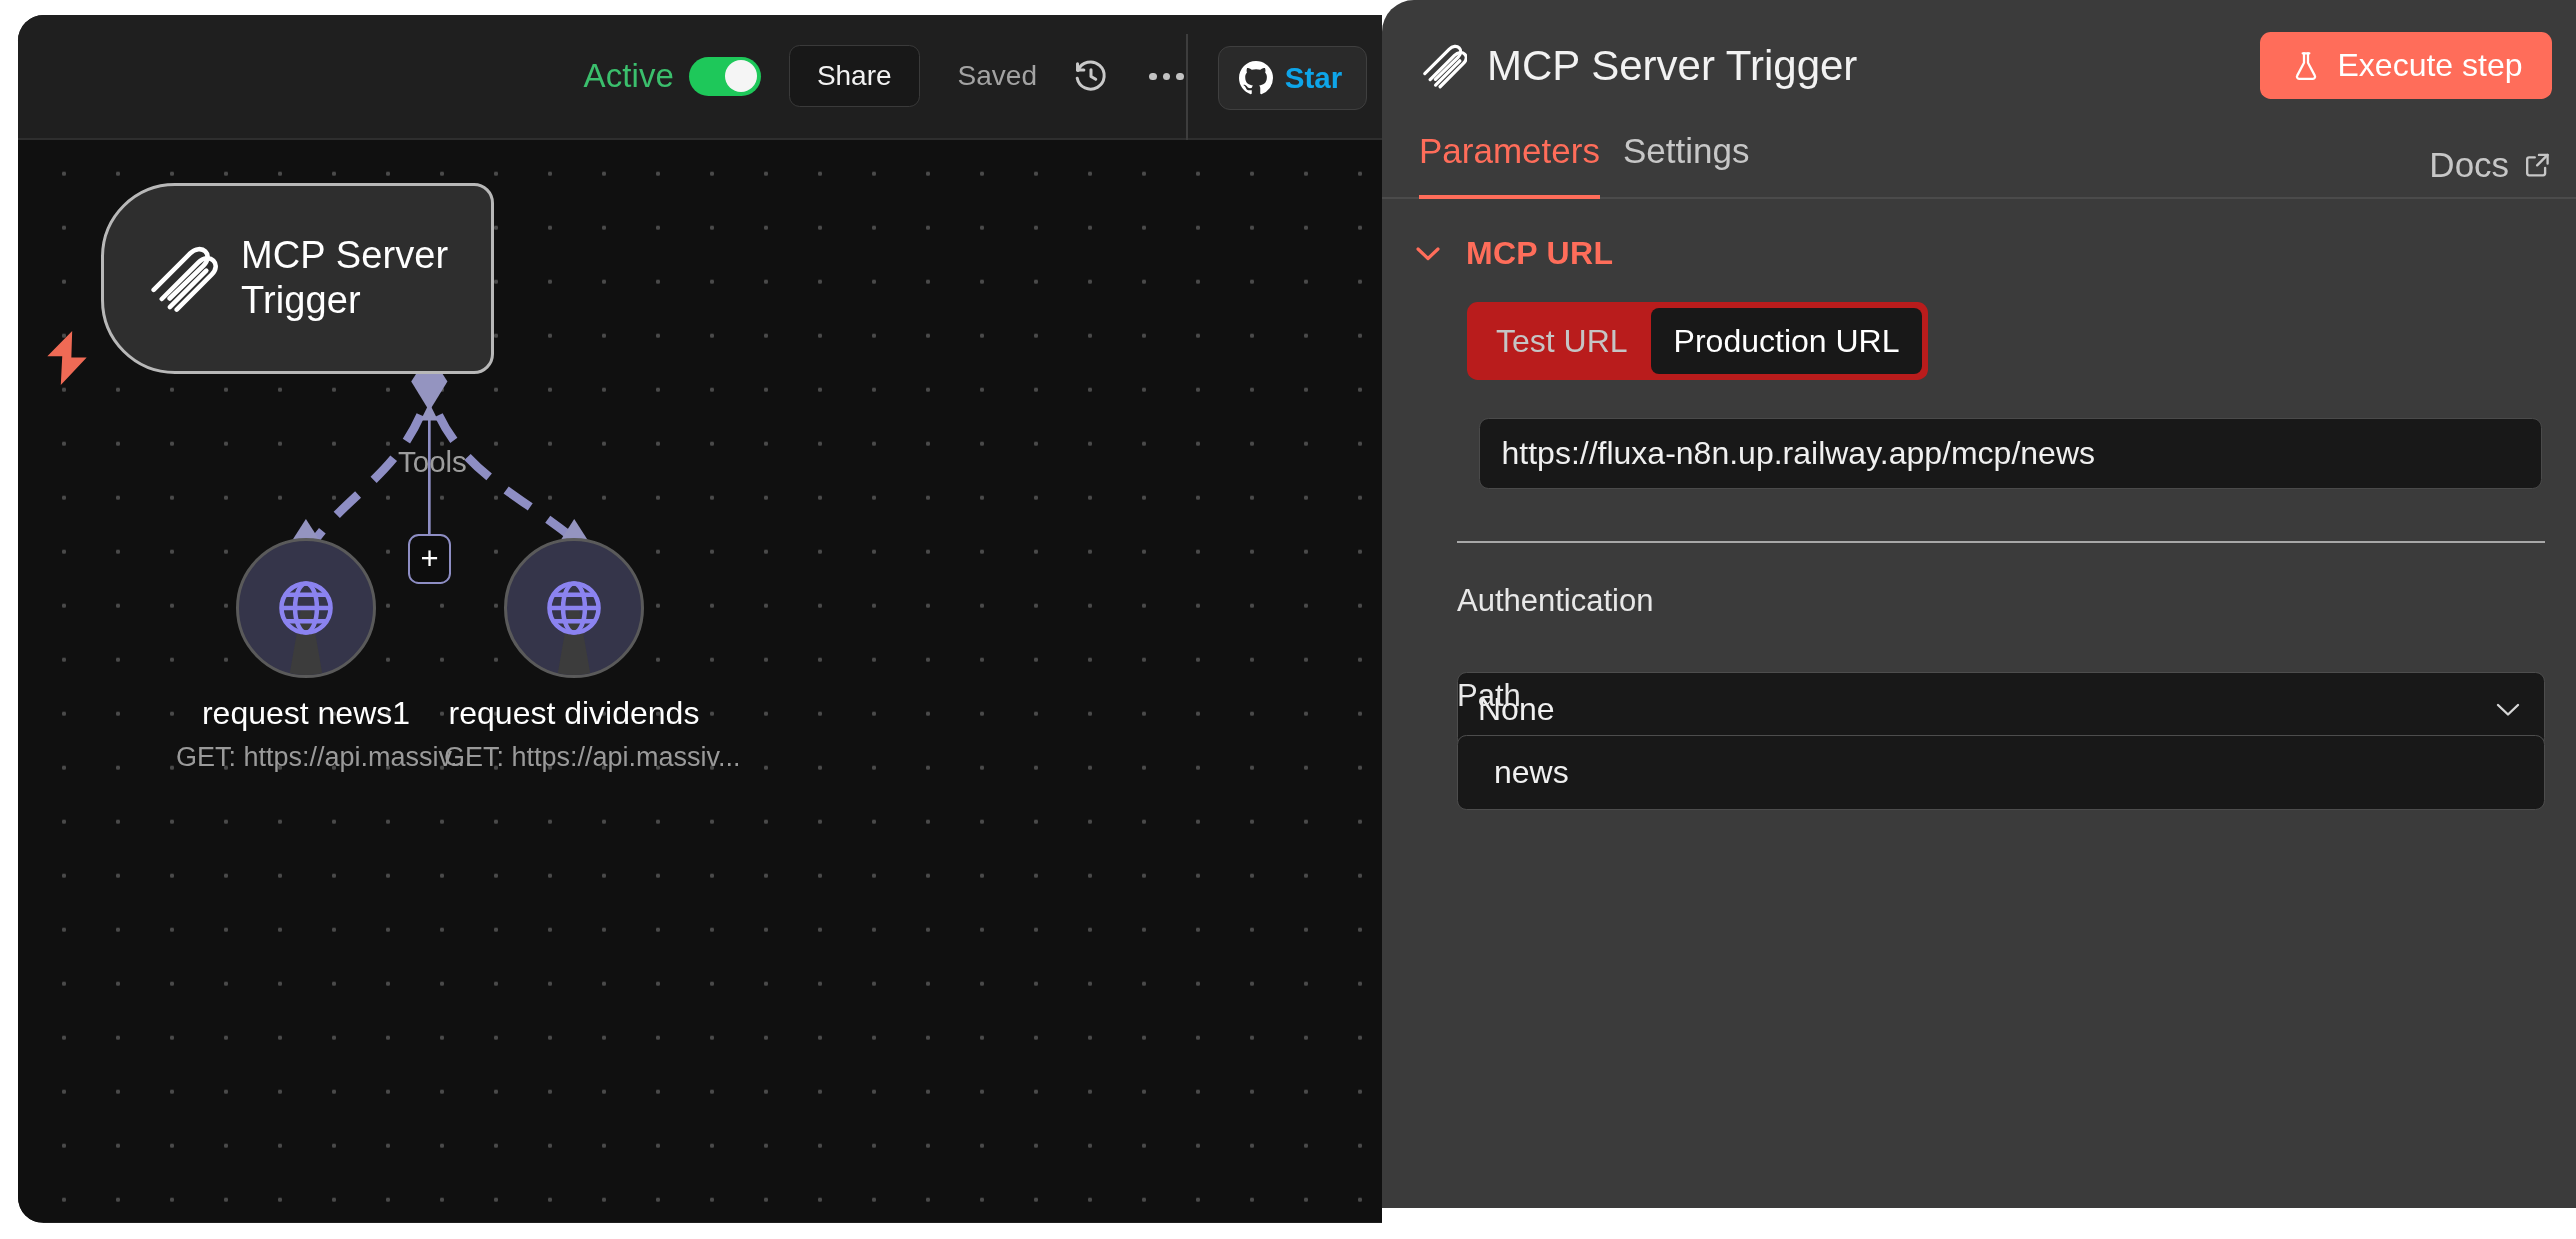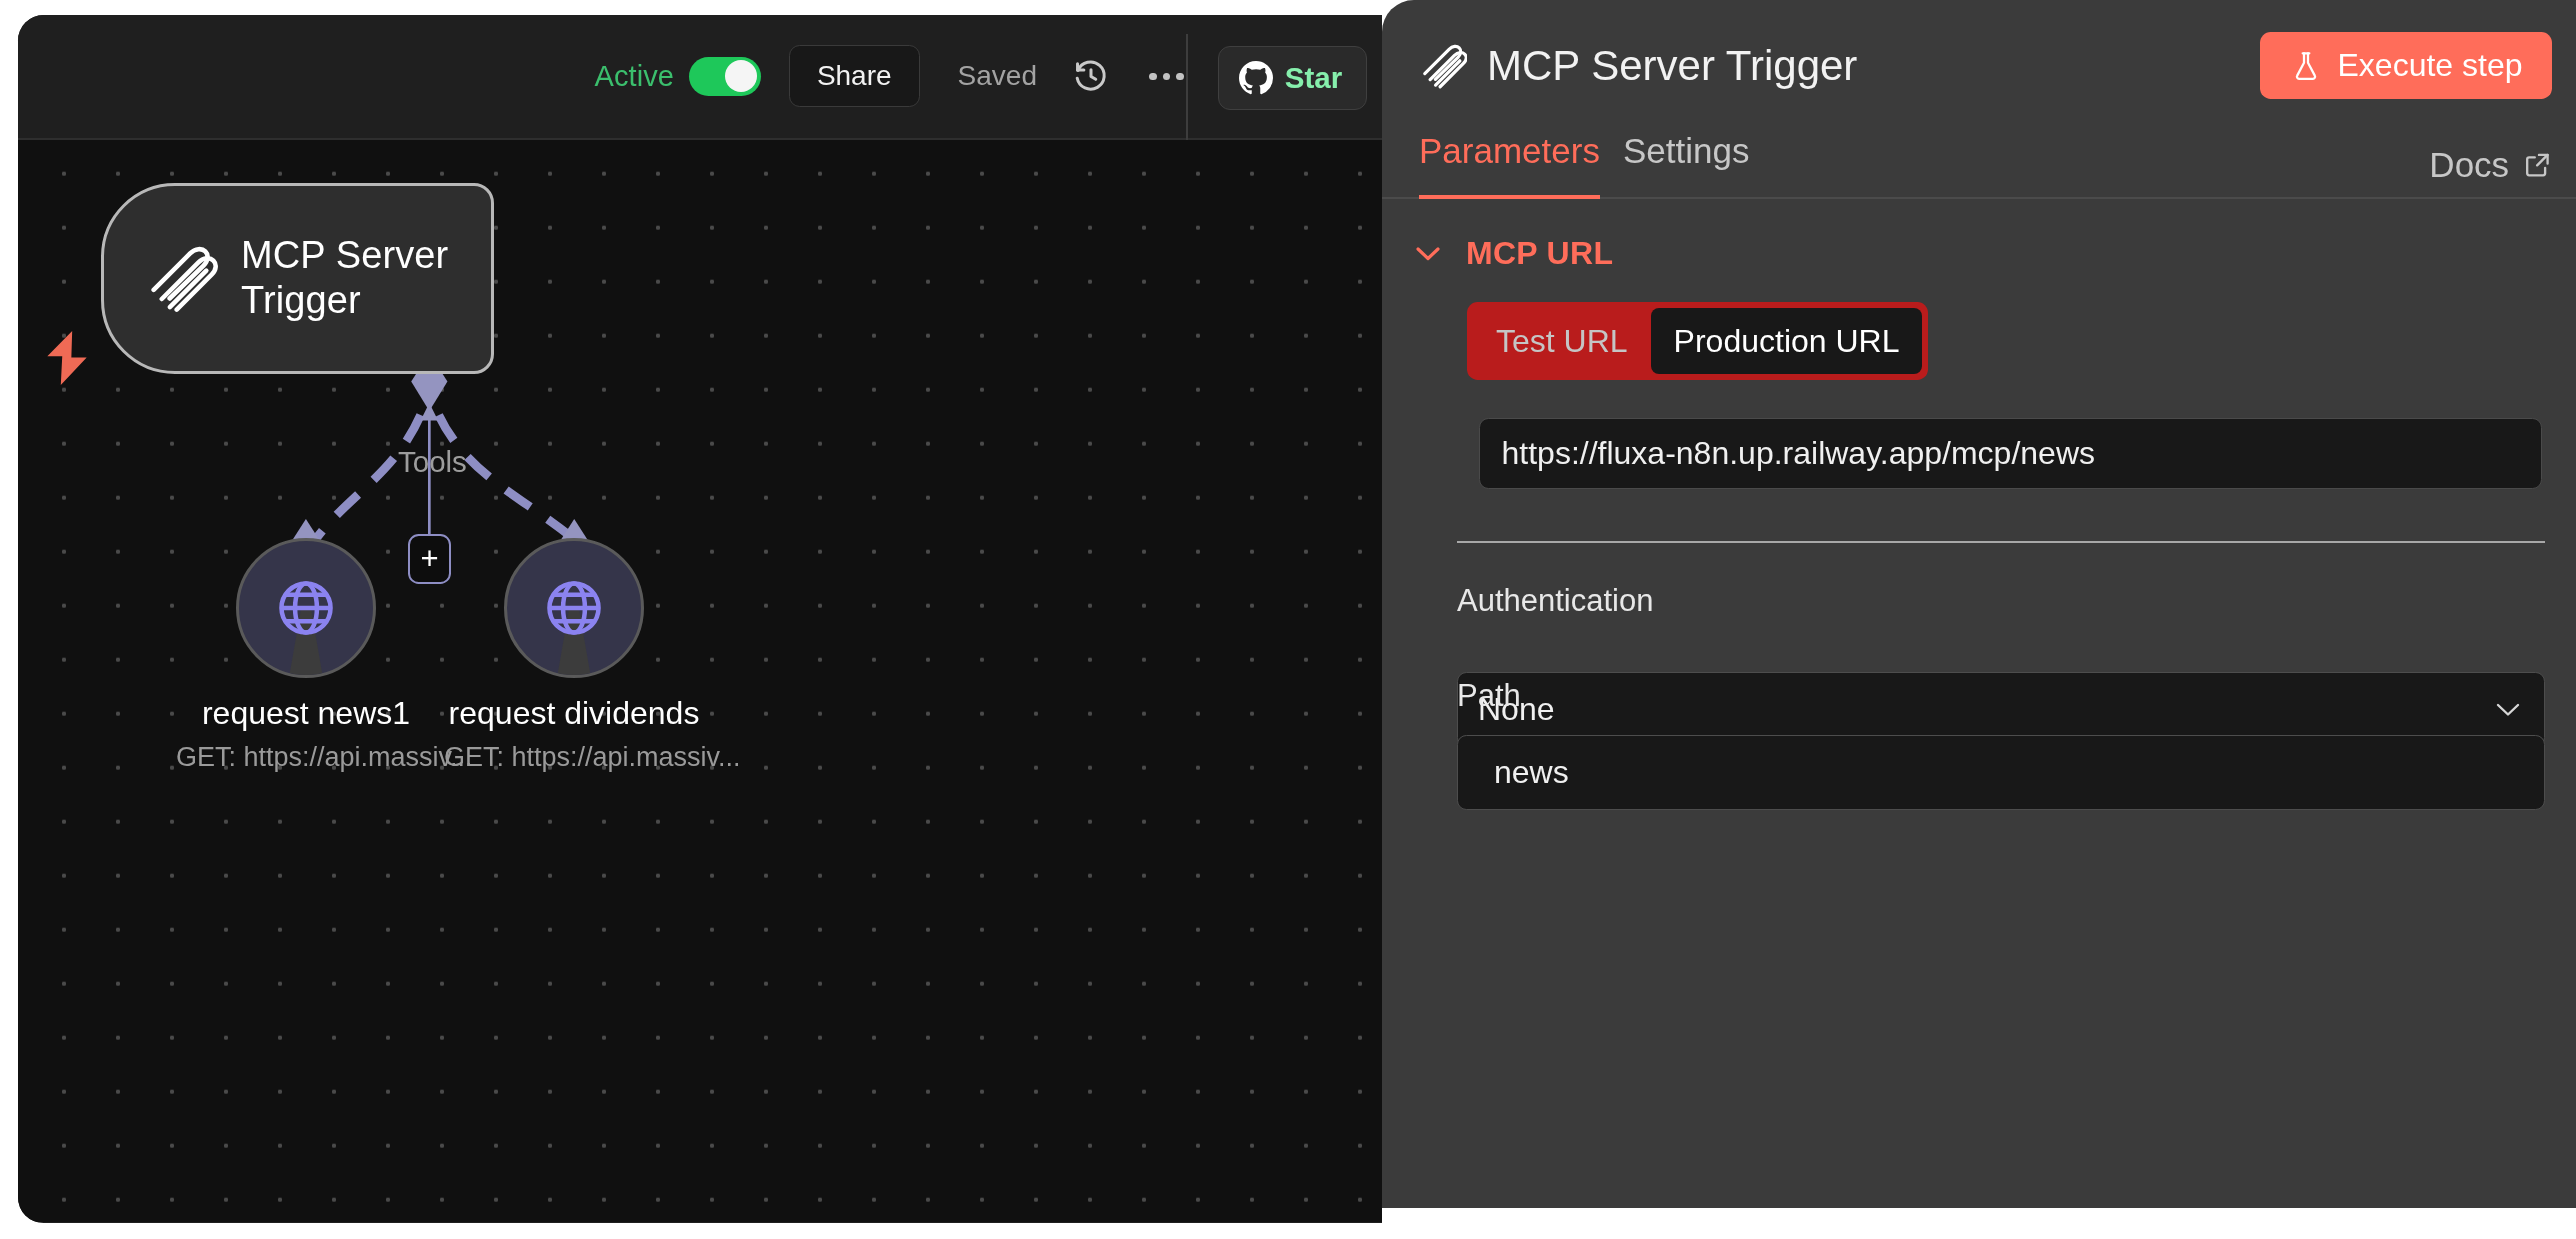--- a/index.html
+++ b/index.html
@@ -28,21 +28,21 @@
     width: 1364px; height: 125px;
     background: #1f1f1f;
     border-bottom: 2px solid #2e2e2e;
   }
   .tb-right-group {
     position: absolute; right: 194px; top: 0;
     height: 123px;
     display: flex; align-items: center; gap: 0;
   }
   .active-label {
-    color: #3bbf6d; font-size: 29px; letter-spacing: 0.1px;
+    color: #3bbf6d; font-size: 33px; letter-spacing: 0.1px;
     margin-right: 14.8px;
   }
   .toggle {
     width: 72px; height: 39px; border-radius: 19.5px;
     background: #1ec85a; position: relative; cursor: pointer;
     flex: none;
   }
   .toggle .knob {
     position: absolute; right: 3.4px; top: 3.4px;
     width: 32px; height: 32px; border-radius: 50%;
@@ -68,21 +68,21 @@
   .tb-divider {
     position: absolute; right: 194px; top: 19px;
     width: 2px; height: 106px; background: #3d3d3d;
   }
   .star-btn {
     position: absolute; right: 14.8px; top: 31px;
     height: 64px; padding: 0 24px 0 20px;
     background: #2a2a2a; border: 1.3px solid #3f3f3f; border-radius: 12px;
     display: flex; align-items: center; gap: 12px; cursor: pointer;
   }
-  .star-btn span { color: #86efac; font-size: 29.5px; font-weight: bold; }
+  .star-btn span { color: #0ea5e9; font-size: 29.5px; font-weight: bold; }
 
   
   .canvas {
     position: absolute; left: 0; top: 125px;
     width: 1364px; height: 1082px;
     background: #101010;
     background-image: radial-gradient(circle, #4a4a4a 2px, transparent 2.3px);
     background-size: 54px 54px;
     background-position: 19px 6.7px;
     overflow: hidden;

